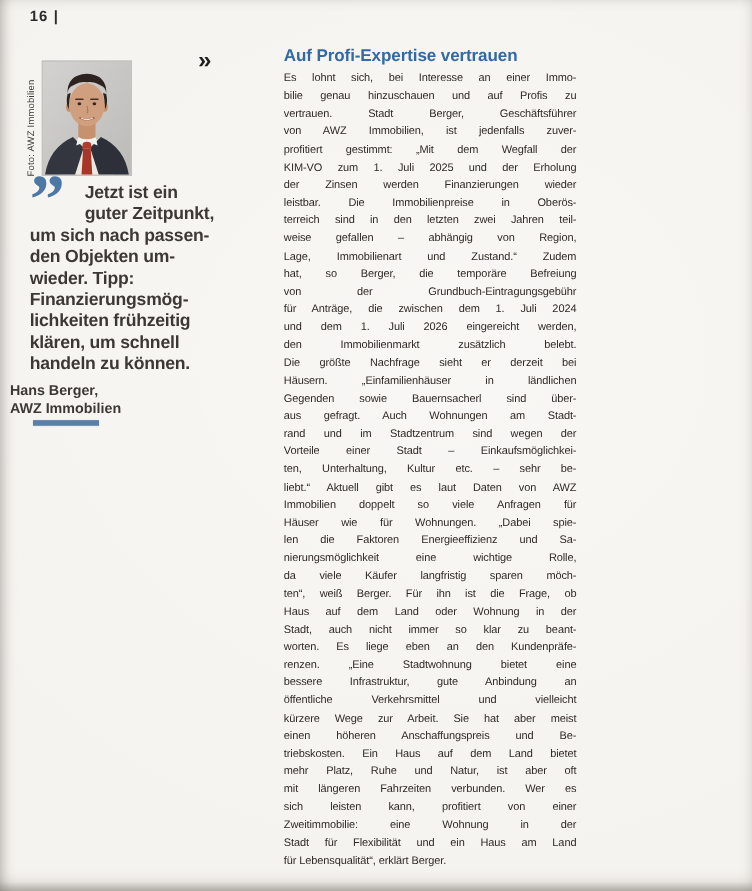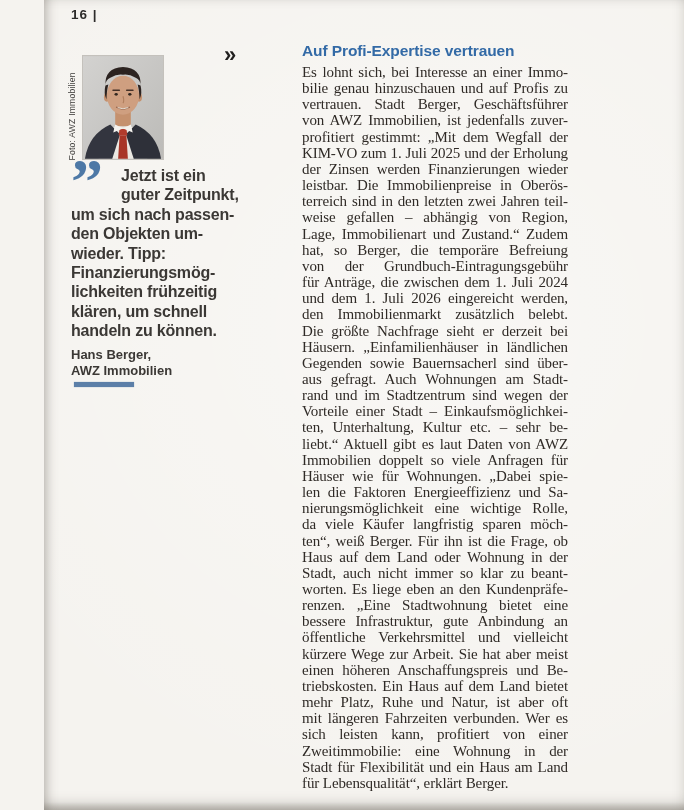--- a/index.html
+++ b/index.html
@@ -13,21 +13,20 @@
   .page {
     position: absolute; inset: 0;
     background:
       radial-gradient(120% 90% at 60% 40%, rgba(255,255,255,0.35), rgba(0,0,0,0) 70%),
       #f5f3ef;
     box-shadow:
       inset 14px 0 12px -12px rgba(95,90,82,0.45),
       inset 0 -16px 14px -12px rgba(95,90,82,0.40),
       inset -12px 0 12px -12px rgba(95,90,82,0.22),
       inset 0 10px 10px -10px rgba(95,90,82,0.18);
-    margin-left: 44px;
   }
   .page-number {
     position: absolute; left: 27px; top: 7px;
     font-size: 13.5px; font-weight: bold; color: #2d2c2b; letter-spacing: 1px;
   }
   
   .photo {
     position: absolute; left: 38px; top: 55px; width: 82px; height: 105px;
     border: 1px solid #c4c1bc; box-sizing: border-box; overflow: hidden;
     background: #c9c8c6;
@@ -50,40 +49,40 @@
     position: absolute; left: 0; top: -16px;
     font-family: "Liberation Serif", serif;
     font-size: 64px; font-weight: bold; color: #4d78a6;
     line-height: 1; letter-spacing: -4px;
   }
   .quote-lines .line {
     font-size: 16px; font-weight: bold; line-height: 19.4px;
     color: #3b3835; white-space: nowrap; letter-spacing: -0.2px;
   }
   .quote-lines .line:nth-child(-n+2) { padding-left: 50px; }
-  .attribution { position: absolute; left: 27px; top: 347px; }
+  .attribution { position: absolute; left: 9px; top: 347px; }
   .attribution .line {
     font-size: 13px; font-weight: bold; line-height: 16px; color: #3b3835;
   }
   .accent-bar {
     position: absolute; left: 30px; top: 382px; width: 60px; height: 4.5px;
     background: #5c7fa8;
     box-shadow: 0 0 1px rgba(92,127,168,0.6);
   }
   
   .article-heading {
     position: absolute; left: 258px; top: 42px; margin: 0;
     font-size: 15.5px; font-weight: bold; color: #336aa6; letter-spacing: -0.1px;
   }
   .article-body {
     position: absolute; left: 258px; top: 64px; width: 266px;
   }
   .article-body .line {
-    font-family: Liberation Serif, serif;
-    font-size: 15px; line-height: 16.15px; color: #2f2a26;
+    font-family: Liberation Sans, sans-serif;
+    font-size: 10px; line-height: 16.15px; color: #2f2a26;
     white-space: nowrap;
     text-align: justify; text-align-last: justify;
     letter-spacing: -0.1px;
   }
   .article-body .line:last-child { text-align-last: left; }
   
   .page::after {
     content: ""; position: absolute; left: 0; right: 0; bottom: 0; height: 8px;
     background: linear-gradient(0deg, rgba(120,114,105,0.30), rgba(120,114,105,0));
     pointer-events: none;

